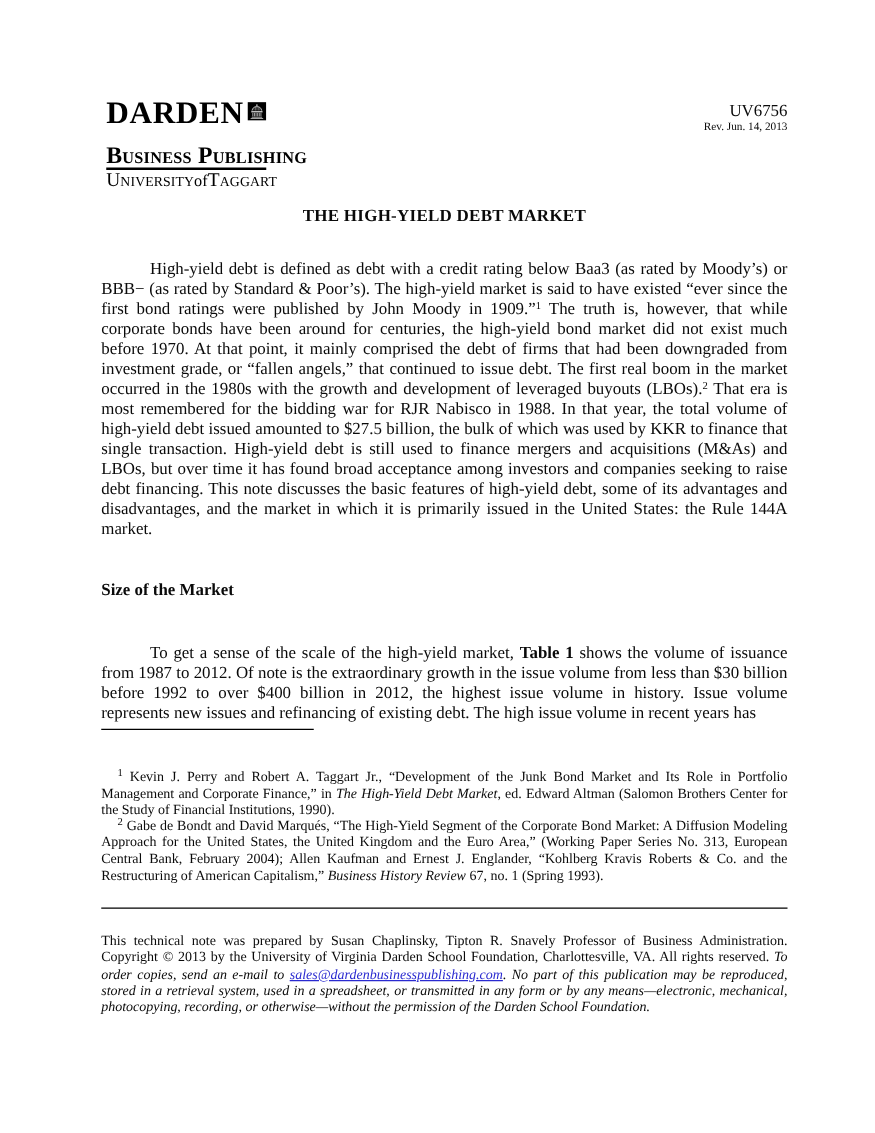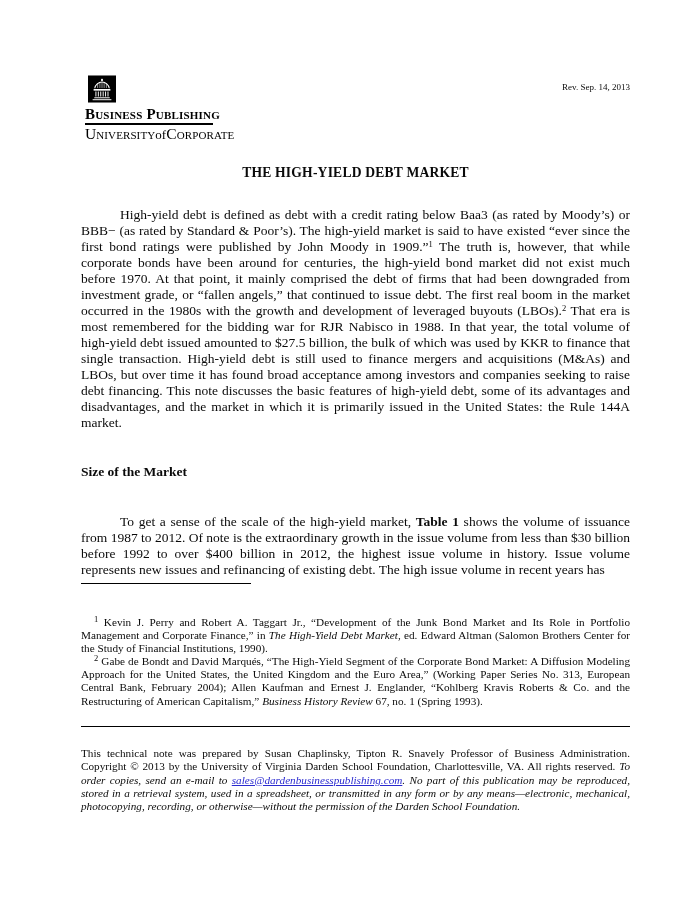--- a/index.html
+++ b/index.html
@@ -12,22 +12,22 @@
 
   
   .logo { left:85px; top:75px; width:128px; }
   .logo-row1 { display:flex; align-items:flex-end; height:28px; }
   .logo-wordmark {
     font-weight:bold; font-size:25px; line-height:24px; letter-spacing:0.5px;
     color:#000;
   }
   .logo-icon { margin-left:3px; display:block; align-self:flex-start; }
   .logo-row2 {
-    font-weight:bold; font-variant:small-caps; font-size:15px;
-    line-height:12px; letter-spacing:0.2px; margin-top:5px; color:#000;
+    font-weight:bold; font-variant:small-caps; font-size:19px;
+    line-height:12px; letter-spacing:0.2px; margin-top:16px; color:#000;
     white-space:nowrap;
   }
   .logo-rule { border-top:2px solid #000; margin-top:3px; width:128px; }
   .logo-row3 {
     font-variant:small-caps; font-size:15.5px; line-height:14px;
     letter-spacing:0.1px; margin-top:2px; color:#000; white-space:nowrap;
   }
   .logo-row3 .of { font-variant:normal; font-size:13px; }
 
   
@@ -81,20 +81,21 @@
     color:#2a2ad0; text-decoration:underline; font-style:italic; cursor:pointer;
   }
 </style>
 </head>
 <body>
 
 <div>
 
   <div class="abs logo">
     <div class="logo-row1">
+      <span class="logo-wordmark">DARDEN</span>
       <svg class="logo-icon" width="28" height="28" viewBox="0 0 29 28">
         <rect x="0" y="0" width="29" height="28" fill="#000"></rect>
         <rect x="13.6" y="3.5" width="1.8" height="2.2" fill="#fff"></rect>
         <path d="M7 13.2 a7.6 7.6 0 0 1 15 0" fill="none" stroke="#fff" stroke-width="1.1"></path>
         <line x1="10" y1="8.6" x2="10" y2="13" stroke="#fff" stroke-width="0.6"></line>
         <line x1="12.3" y1="7.2" x2="12.3" y2="13" stroke="#fff" stroke-width="0.6"></line>
         <line x1="14.5" y1="6.8" x2="14.5" y2="13" stroke="#fff" stroke-width="0.6"></line>
         <line x1="16.7" y1="7.2" x2="16.7" y2="13" stroke="#fff" stroke-width="0.6"></line>
         <line x1="19" y1="8.6" x2="19" y2="13" stroke="#fff" stroke-width="0.6"></line>
         <rect x="5.8" y="14" width="17.4" height="1.7" fill="#fff"></rect>
@@ -103,25 +104,26 @@
         <line x1="13.2" y1="16.6" x2="13.2" y2="21.8" stroke="#fff" stroke-width="1"></line>
         <line x1="15.7" y1="16.6" x2="15.7" y2="21.8" stroke="#fff" stroke-width="1"></line>
         <line x1="18.2" y1="16.6" x2="18.2" y2="21.8" stroke="#fff" stroke-width="1"></line>
         <line x1="20.7" y1="16.6" x2="20.7" y2="21.8" stroke="#fff" stroke-width="1"></line>
         <rect x="6.5" y="22.6" width="16" height="1" fill="#fff"></rect>
         <rect x="4.8" y="24.6" width="19.4" height="1" fill="#fff"></rect>
       </svg>
     </div>
     <div class="logo-row2">Business Publishing</div>
     <div class="logo-rule"></div>
-    <div class="logo-row3"><span>University</span><span class="of">of</span><span>Corporate</span></div>
+    <div class="logo-row3"><span>University</span><span class="of">of</span><span>Taggart</span></div>
   </div>
 
   <div class="abs header-right">
-    <div class="revision-date">Rev. Sep. 14, 2013</div>
+    <div class="doc-number">UV6756</div>
+    <div class="revision-date">Rev. Jun. 14, 2013</div>
   </div>
 
   <div class="abs page-title">THE HIGH-YIELD DEBT MARKET</div>
 
   <p class="abs body-text para-indent p1" style="margin:0;"><span>High-yield debt is defined as debt with a credit rating below Baa3 (as rated by Moody’s) or BBB− (as rated by Standard &amp; Poor’s). The high-yield market is said to have existed “ever since the first bond ratings were published by John Moody in 1909.”</span><sup class="fn-ref">1</sup><span> The truth is, however, that while corporate bonds have been around for centuries, the high-yield bond market did not exist much before 1970. At that point, it mainly comprised the debt of firms that had been downgraded from investment grade, or “fallen angels,” that continued to issue debt. The first real boom in the market occurred in the 1980s with the growth and development of leveraged buyouts (LBOs).</span><sup class="fn-ref">2</sup><span> That era is most remembered for the bidding war for RJR Nabisco in 1988. In that year, the total volume of high-yield debt issued amounted to $27.5 billion, the bulk of which was used by KKR to finance that single transaction. High-yield debt is still used to finance mergers and acquisitions (M&amp;As) and LBOs, but over time it has found broad acceptance among investors and companies seeking to raise debt financing. This note discusses the basic features of high-yield debt, some of its advantages and disadvantages, and the market in which it is primarily issued in the United States: the Rule 144A market.</span></p>
 
   <div class="abs section-heading">Size of the Market</div>
 
   <p class="abs body-text para-indent p2" style="margin:0;"><span>To get a sense of the scale of the high-yield market, </span><b>Table 1</b><span> shows the volume of issuance from 1987 to 2012. Of note is the extraordinary growth in the issue volume from less than $30 billion before 1992 to over $400 billion in 2012, the highest issue volume in history. Issue volume represents new issues and refinancing of existing debt. The high issue volume in recent years has</span></p>
 

